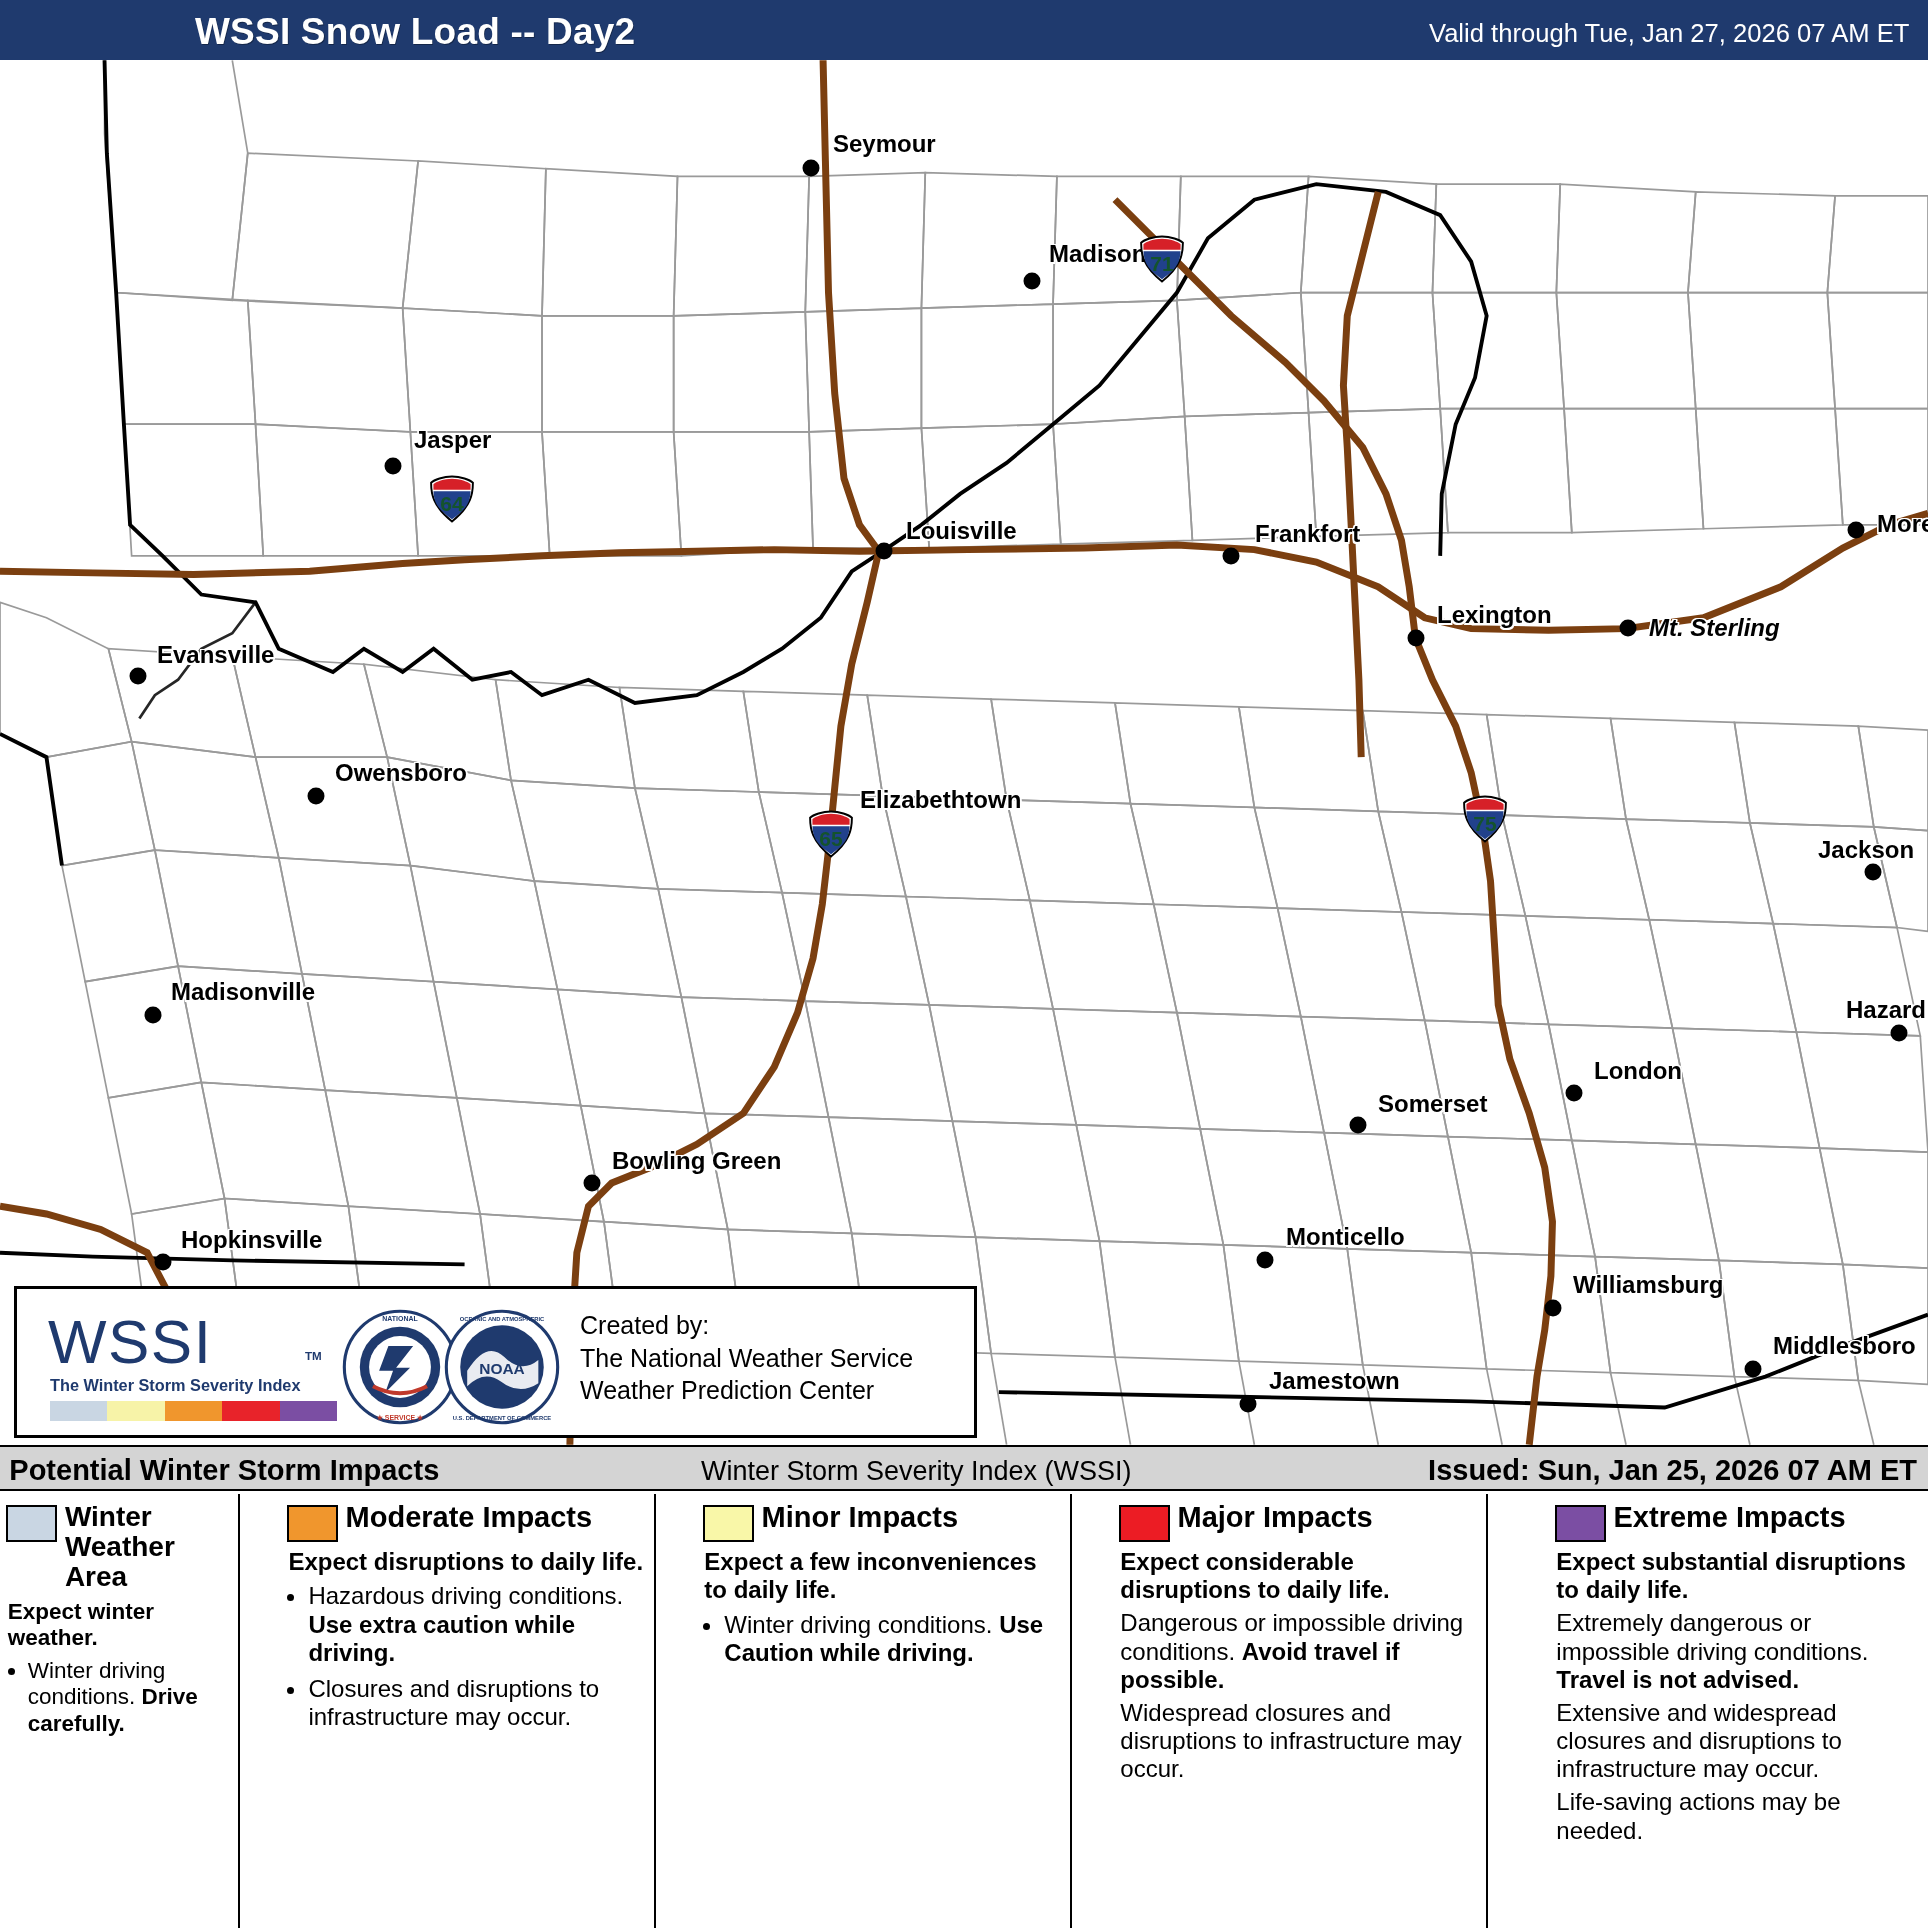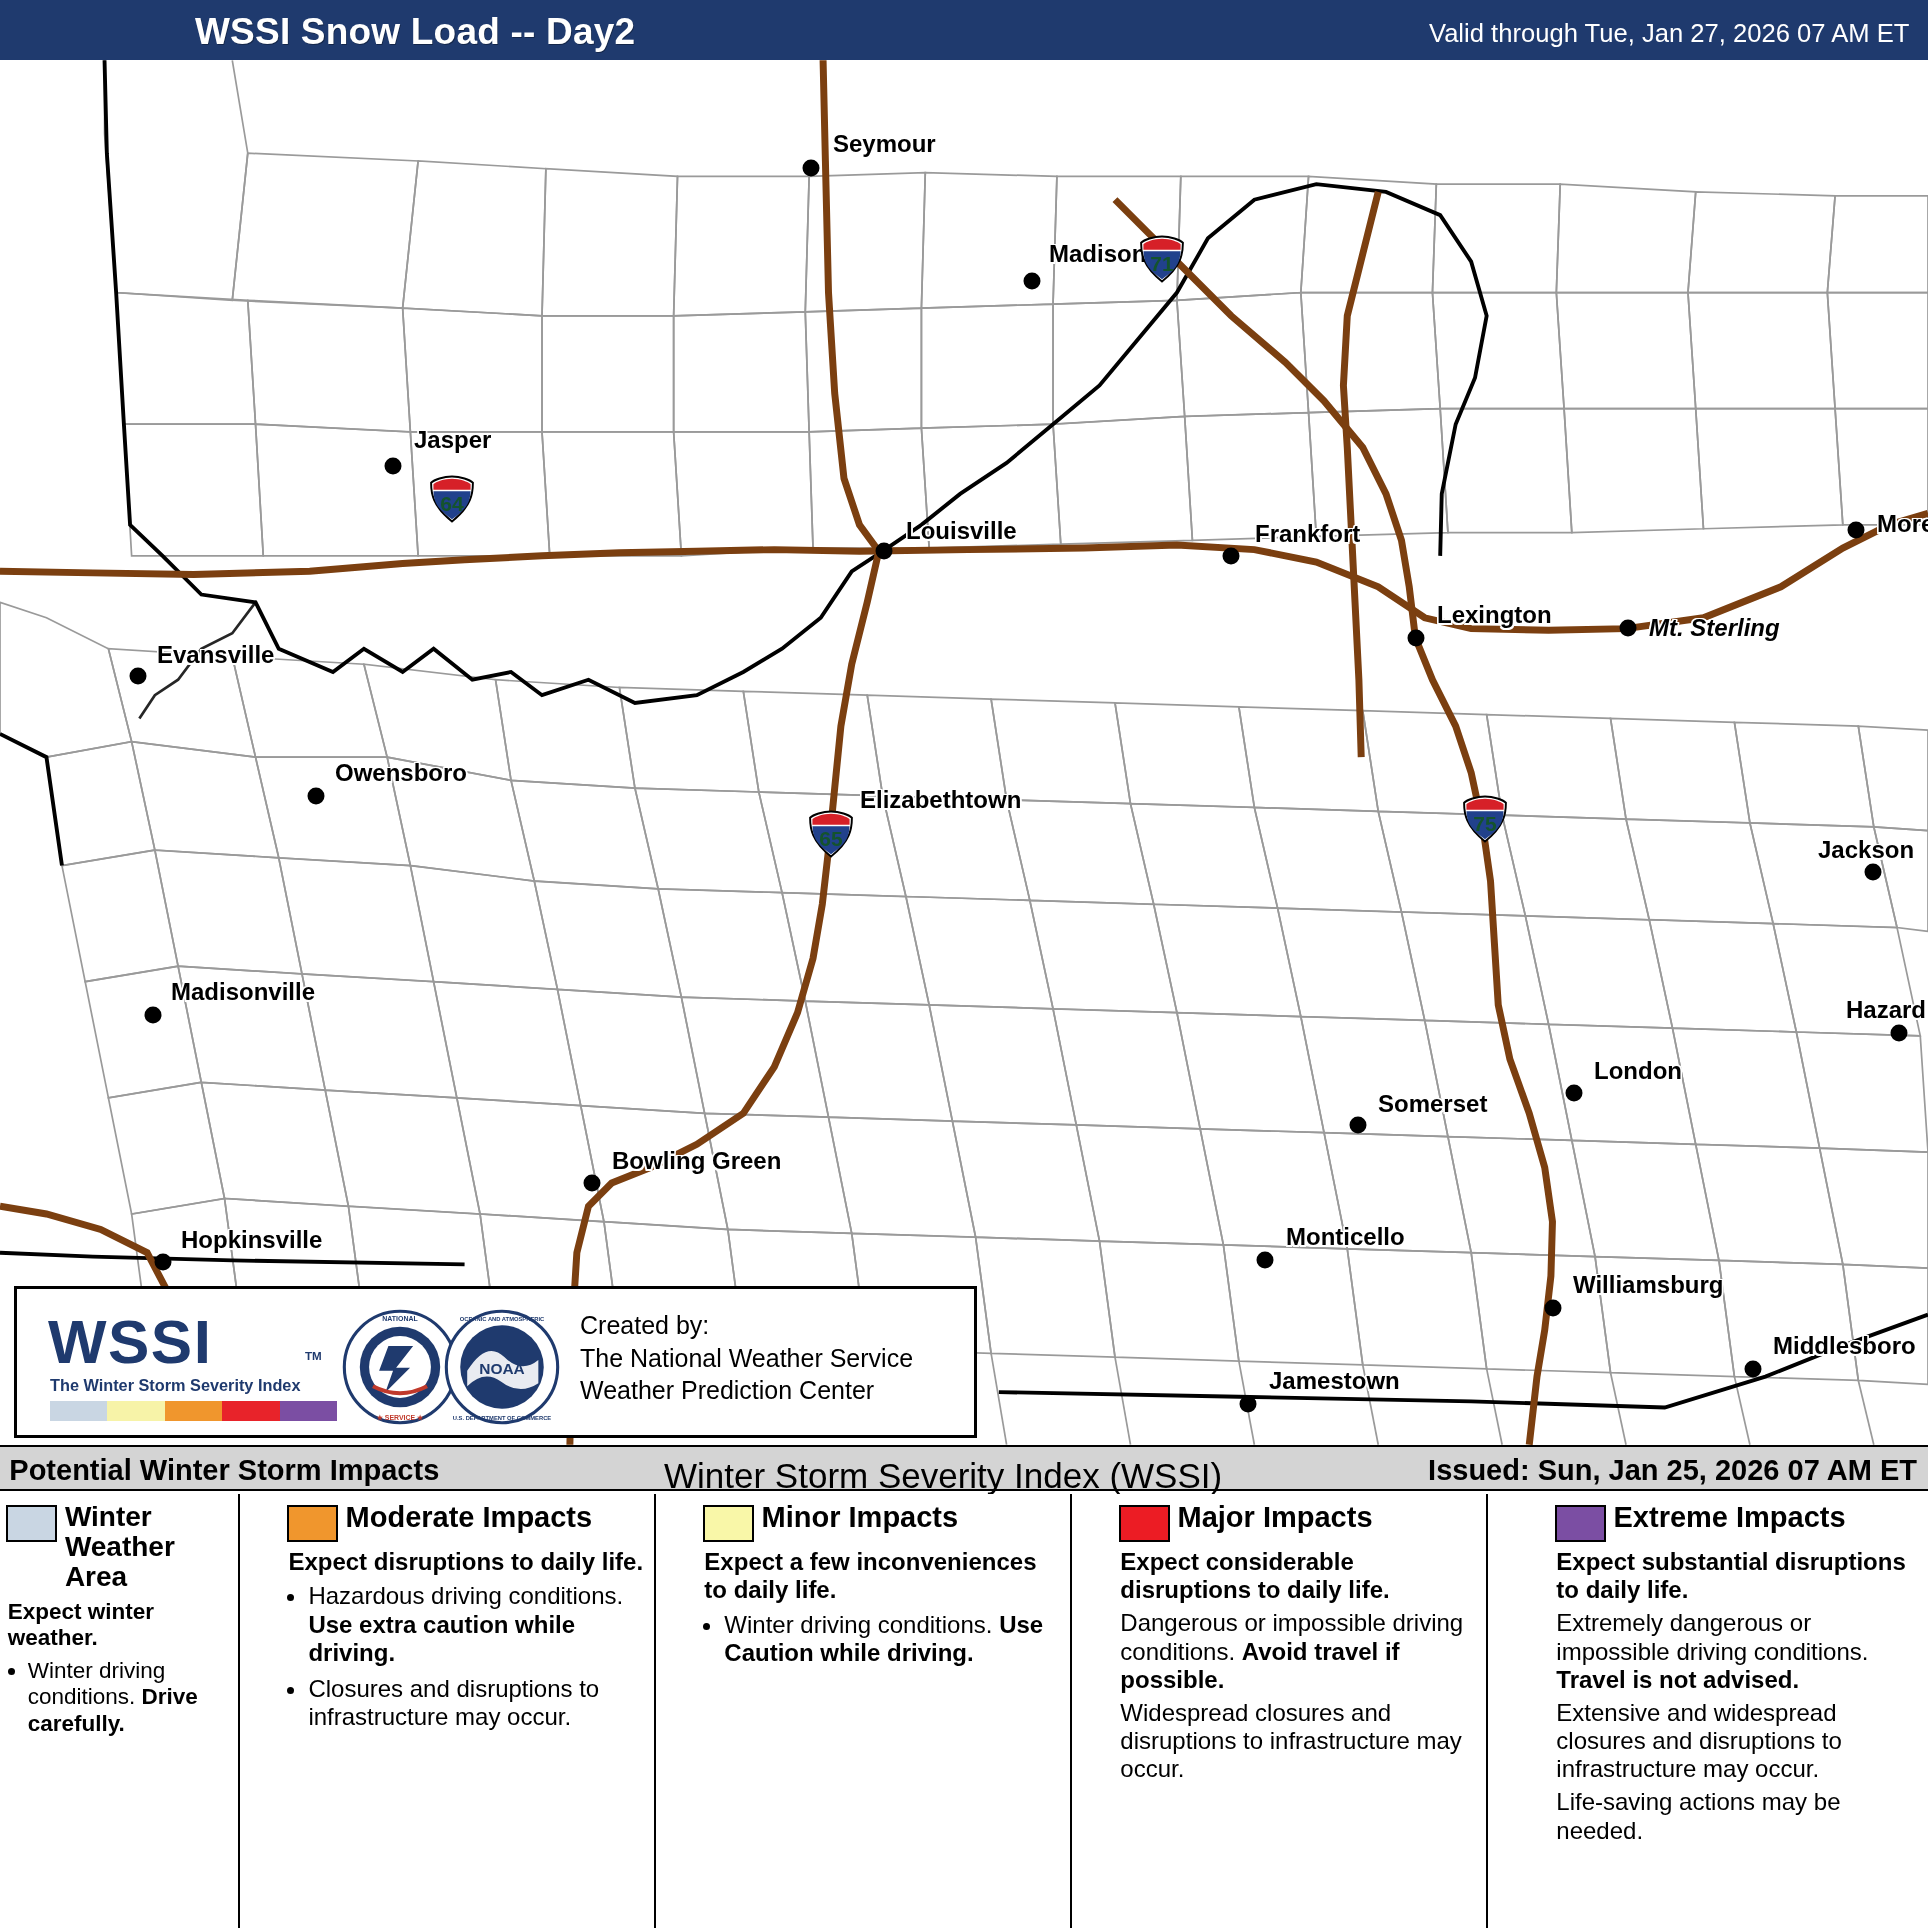--- a/index.html
+++ b/index.html
@@ -80,21 +80,21 @@
   #logo-box {
     position: absolute;
     left: 14px; top: 1286px;
     width: 963px; height: 152px;
     background: #ffffff;
     border: 3.1px solid #000000;
     z-index: 6;
   }
   #logo-box .wssi-word {
     position: absolute; left: 31px; top: 17px;
-    font-size: 62px; font-weight: bold;
+    font-size: 62px; font-weight: normal;
     color: #1f3a6e;
     letter-spacing: 1.5px;
     font-family: "Liberation Sans", sans-serif;
   }
   #logo-box .tm {
     position: absolute; left: 288px; top: 60px;
     font-size: 11.6px; color: #1f3a6e; font-weight: bold;
   }
   #logo-box .wssi-sub {
     position: absolute; left: 33px; top: 87px;
@@ -119,22 +119,22 @@
     width: 1928px; height: 46px;
     background: #d4d4d4;
     border-top: 2.3px solid #000;
     border-bottom: 2.3px solid #000;
   }
   #impacts-band .left {
     position: absolute; left: 9.3px; top: 7px;
     font-size: 29px; font-weight: bold; color: #000;
   }
   #impacts-band .mid {
-    position: absolute; left: 664px; top: 9.3px;
-    font-size: 35px; color: #000;
+    position: absolute; left: 701px; top: 9.3px;
+    font-size: 27px; color: #000;
   }
   #impacts-band .right {
     position: absolute; right: 11px; top: 7px;
     font-size: 29px; font-weight: bold; color: #000;
   }
 
   
   #legend {
     position: absolute; left: 0; top: 1494px;
     width: 1928px; height: 434px;

